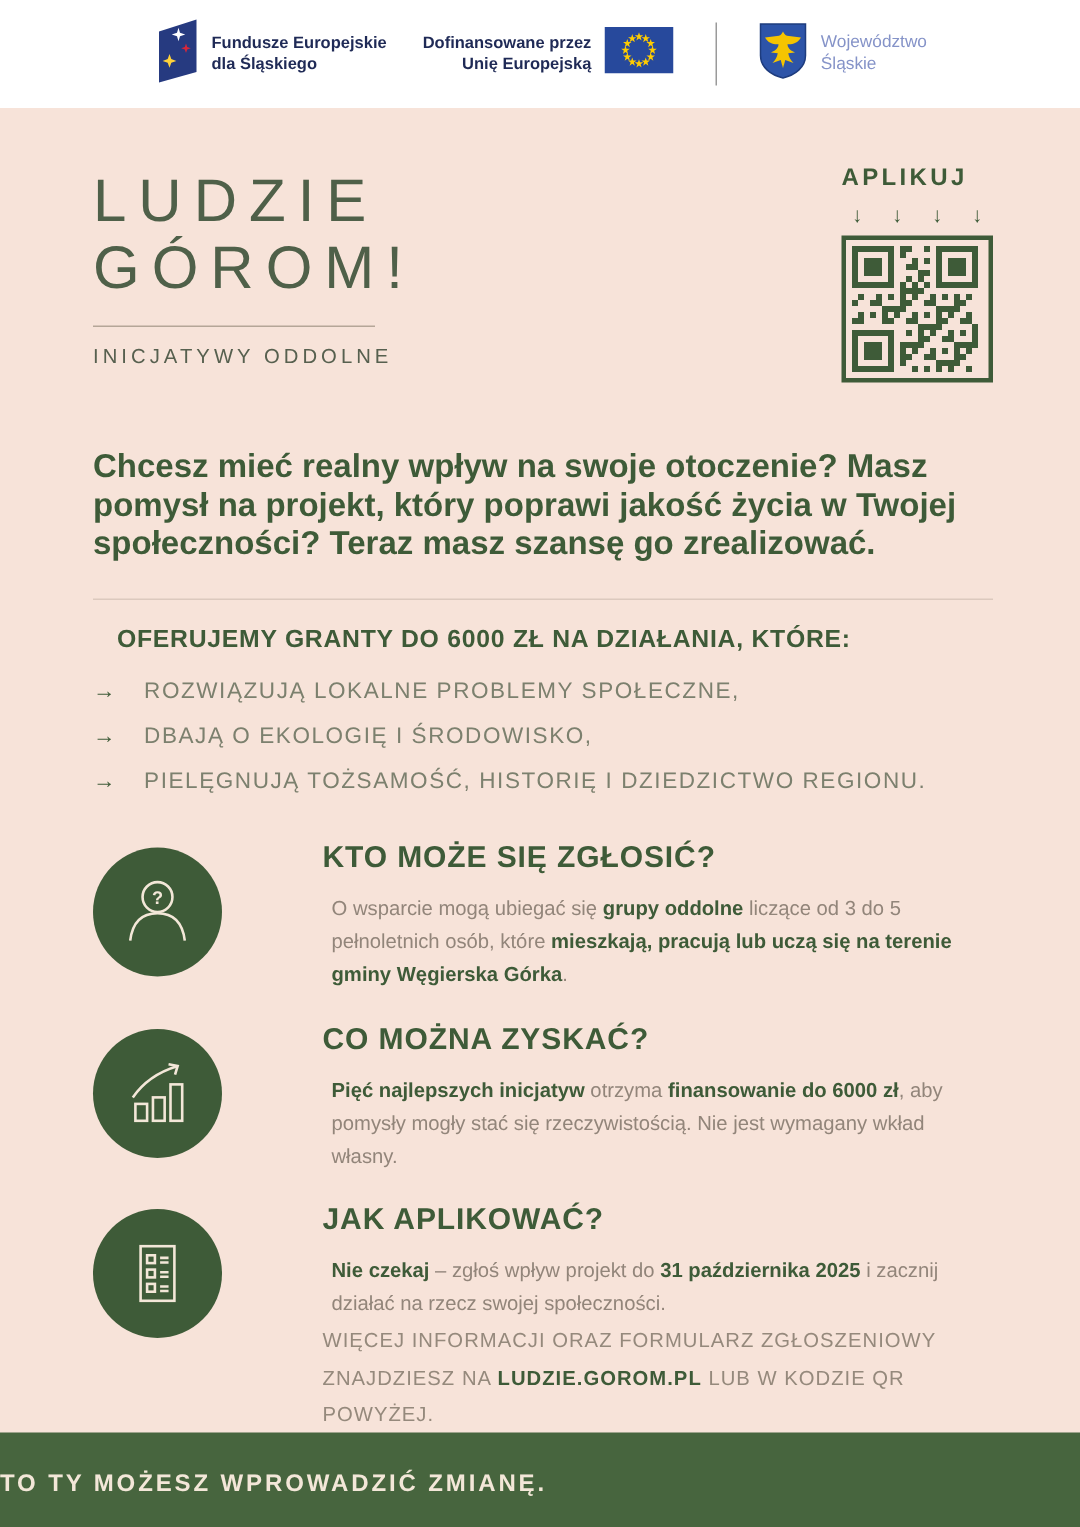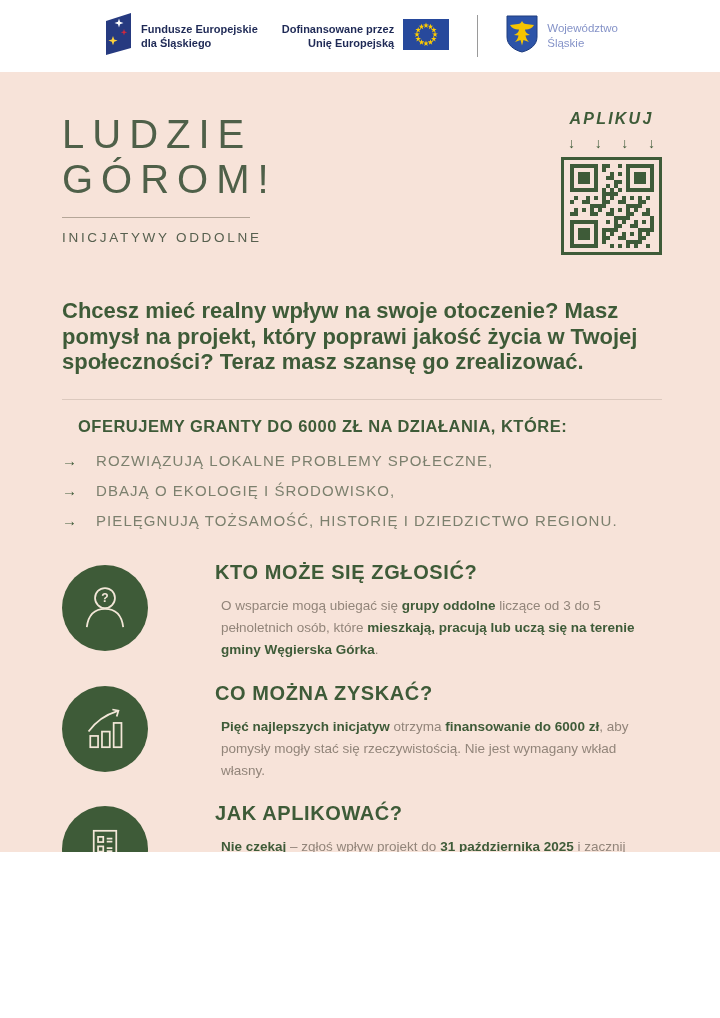--- a/index.html
+++ b/index.html
@@ -3,41 +3,41 @@
 <meta charset="utf-8">
 <style>
   :root{
     --background:#f7e3d9; --green:#3e5b38; --green_footer:#47653e;
     --cream:#f3e7d8; --taupe_text:#92857a; --olive_text:#7c806e;
     --navy:#1f2a56; --flag_red:#c1334a; --eu_blue:#27499c;
     --gold:#f5c400; --silesia_text:#8593c8;
   }
   *{box-sizing:border-box;}
   body{margin:0;font-family:"Liberation Sans",sans-serif;}
-  .page{width:720px;height:852px;display:flex;flex-direction:column;background:var(--background);overflow:hidden;}
+  .page{width:720px;height:1018px;display:flex;flex-direction:column;background:var(--background);overflow:hidden;}
 
   
   .header{height:72px;flex:none;background:#ffffff;display:flex;align-items:center;justify-content:center;gap:24px;}
   .logo{display:flex;align-items:center;gap:9px;}
   .logo-text{font-size:11px;font-weight:bold;color:var(--navy);line-height:1.3;}
   .logo-text.right{text-align:right;}
   .pl-flag{width:42px;height:28px;border:1px solid #d6d2cc;display:flex;flex-direction:column;}
   .pl-flag .w{flex:1;background:#ffffff;}
   .pl-flag .r{flex:1;background:var(--flag_red);}
   .vdivider{width:1px;height:42px;background:#9a9a9a;margin:0 4px;}
   .silesia-text{font-size:11.5px;color:var(--silesia_text);line-height:1.3;font-weight:normal;}
 
   
   .main{flex:1;padding:40px 58px 0 62px;position:relative;}
   .hero{position:relative;}
   .hero-title{font-size:40px;font-weight:200;letter-spacing:0.2em;color:#4f6049;line-height:1.125;}
   .title-rule{width:188px;border:none;border-top:1.5px solid #b5a698;margin:15px 0 12px;}
   .hero-subtitle{font-size:13.5px;letter-spacing:0.2em;color:#57604f;}
 
-  .apply{position:absolute;top:-2px;right:0;width:101px;text-align:center;font-style:italic;}
+  .apply{position:absolute;top:-2px;right:0;width:101px;}
   .apply-label{font-size:16px;font-weight:bold;letter-spacing:0.14em;color:var(--green);}
   .apply-arrows{display:flex;justify-content:space-between;padding:7px 7px 6px;color:var(--green);font-weight:bold;font-size:14px;}
   .qr{border:3.5px solid var(--green);padding:4px;line-height:0;}
   .qr svg{fill:var(--green);}
 
   .intro{margin:53px 0 0;font-size:22px;font-weight:bold;color:var(--green);line-height:1.17;}
   .divider{border:none;border-top:1.5px solid #dcc9be;margin:24px 0 0;}
   .offer-heading{margin:17px 16px 0;font-size:16.5px;font-weight:bold;letter-spacing:0.03em;color:var(--green);}
   .offer-list{margin-top:16px;display:flex;flex-direction:column;gap:13px;}
   .offer-item{display:flex;gap:18px;align-items:baseline;font-size:15px;letter-spacing:0.07em;color:var(--olive_text);}
@@ -425,20 +425,24 @@
           </svg>
         </div>
         <div class="section-content">
           <h3 class="section-title">JAK APLIKOWAĆ?</h3>
           <p class="section-body"><span class="rich-b">Nie czekaj</span><span> – zgłoś wpływ projekt do </span><span class="rich-b">31 października 2025</span><span> i zacznij działać na rzecz swojej społeczności.</span></p>
         </div>
       </div>
 
     </div>
 
+    <div class="info">
+      <div><span>WIĘCEJ INFORMACJI ORAZ FORMULARZ ZGŁOSZENIOWY</span></div>
+      <div><span>ZNAJDZIESZ NA </span><span class="rich-b">LUDZIE.GOROM.PL</span><span> LUB W KODZIE QR POWYŻEJ.</span></div>
+    </div>
 
   </div>
 
   <div class="footer">
     <span class="footer-text">TO TY MOŻESZ WPROWADZIĆ ZMIANĘ.</span>
   </div>
 
 </div>
 
 </body></html>

